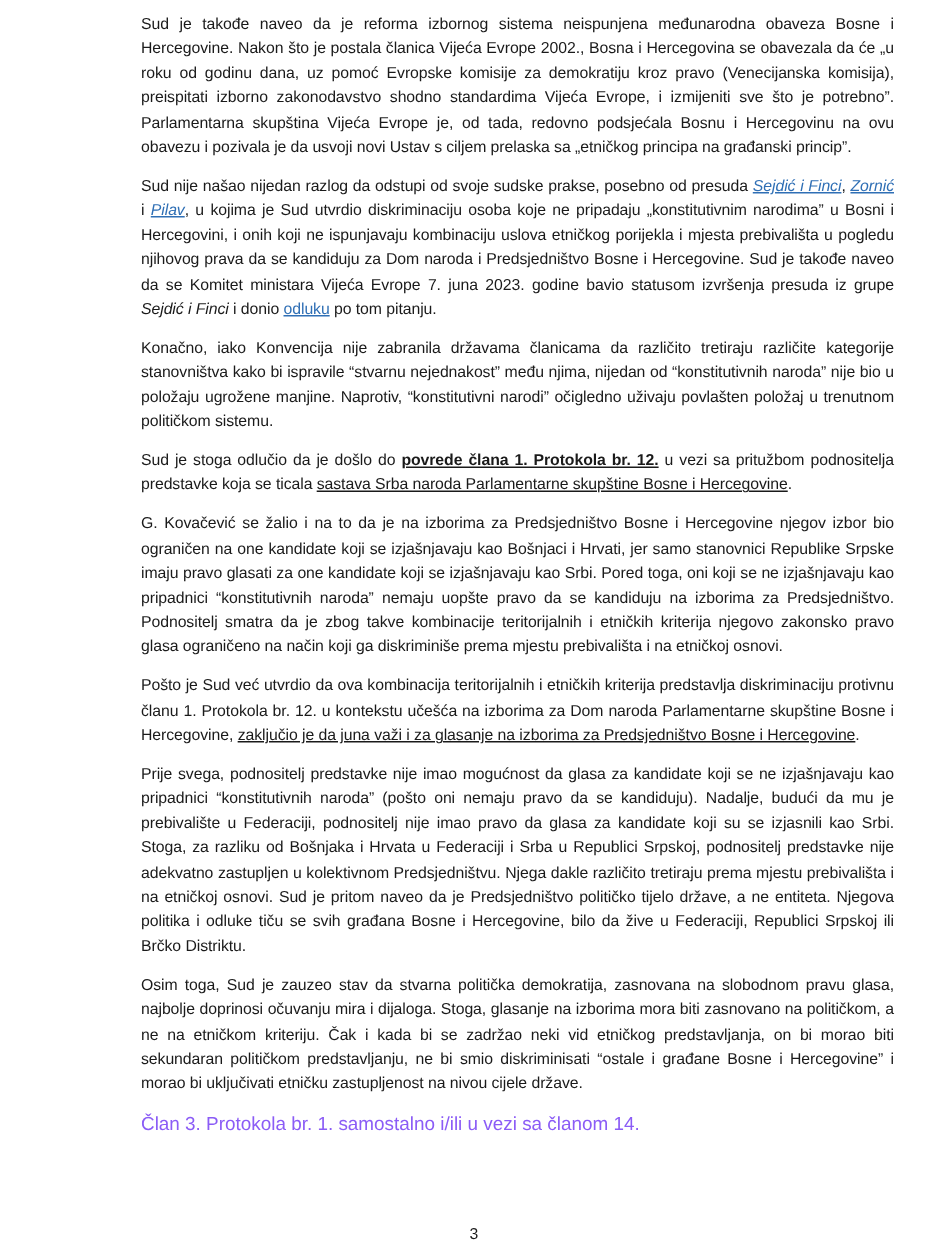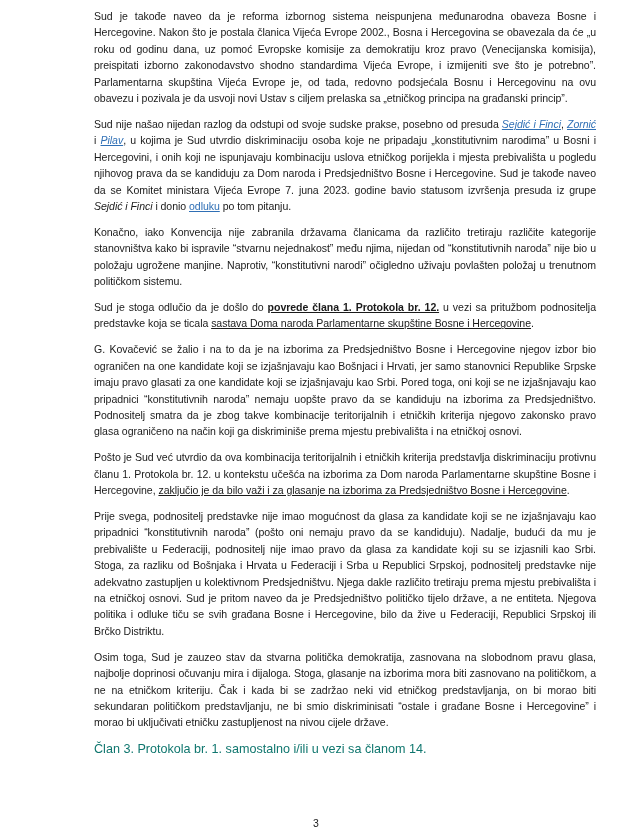--- a/index.html
+++ b/index.html
@@ -35,21 +35,21 @@
     }
     a.link.italic { font-style: italic; }
     .u { text-decoration: underline; }
     .it { font-style: italic; }
     .b { font-weight: bold; text-decoration: underline; }
     h2.section-heading {
       margin: 4px 0 9px 0;
       font-size: 12.6px;
       line-height: 18px;
       font-weight: normal;
-      color: #0f766e;
+      color: #8b5cf6;
     }
     .page-number {
       position: absolute;
       left: 0;
       width: 632px;
       top: 817px;
       text-align: center;
       font-size: 10.5px;
       color: #1a1a1a;
     }
@@ -58,25 +58,25 @@
 <body>
 
 <div class="page">
 
   <p class="para">Sud je takođe naveo da je reforma izbornog sistema neispunjena međunarodna obaveza Bosne i Hercegovine. Nakon što je postala članica Vijeća Evrope 2002., Bosna i Hercegovina se obavezala da će „u roku od godinu dana, uz pomoć Evropske komisije za demokratiju kroz pravo (Venecijanska komisija), preispitati izborno zakonodavstvo shodno standardima Vijeća Evrope, i izmijeniti sve što je potrebno”. Parlamentarna skupština Vijeća Evrope je, od tada, redovno podsjećala Bosnu i Hercegovinu na ovu obavezu i pozivala je da usvoji novi Ustav s ciljem prelaska sa „etničkog principa na građanski princip”.</p>
 
   <p class="para"><span>Sud nije našao nijedan razlog da odstupi od svoje sudske prakse, posebno od presuda </span><a class="link italic" href="#">Sejdić i Finci</a><span>, </span><a class="link italic" href="#">Zornić</a><span> i </span><a class="link italic" href="#">Pilav</a><span>, u kojima je Sud utvrdio diskriminaciju osoba koje ne pripadaju „konstitutivnim narodima” u Bosni i Hercegovini, i onih koji ne ispunjavaju kombinaciju uslova etničkog porijekla i mjesta prebivališta u pogledu njihovog prava da se kandiduju za Dom naroda i Predsjedništvo Bosne i Hercegovine. Sud je takođe naveo da se Komitet ministara Vijeća Evrope 7. juna 2023. godine bavio statusom izvršenja presuda iz grupe </span><span class="it">Sejdić i Finci</span><span> i donio </span><a class="link" href="#">odluku</a><span> po tom pitanju.</span></p>
 
   <p class="para">Konačno, iako Konvencija nije zabranila državama članicama da različito tretiraju različite kategorije stanovništva kako bi ispravile “stvarnu nejednakost” među njima, nijedan od “konstitutivnih naroda” nije bio u položaju ugrožene manjine. Naprotiv, “konstitutivni narodi” očigledno uživaju povlašten položaj u trenutnom političkom sistemu.</p>
 
-  <p class="para"><span>Sud je stoga odlučio da je došlo do </span><span class="b">povrede člana 1. Protokola br. 12.</span><span> u vezi sa pritužbom podnositelja predstavke koja se ticala </span><span class="u">sastava Doma naroda Parlamentarne skupštine Bosne i Hercegovine</span><span>.</span></p>
+  <p class="para"><span>Sud je stoga odlučio da je došlo do </span><span class="b">povrede člana 1. Protokola br. 12.</span><span> u vezi sa pritužbom podnositelja predstavke koja se ticala </span><span class="u">sastava Srba naroda Parlamentarne skupštine Bosne i Hercegovine</span><span>.</span></p>
 
   <p class="para">G. Kovačević se žalio i na to da je na izborima za Predsjedništvo Bosne i Hercegovine njegov izbor bio ograničen na one kandidate koji se izjašnjavaju kao Bošnjaci i Hrvati, jer samo stanovnici Republike Srpske imaju pravo glasati za one kandidate koji se izjašnjavaju kao Srbi. Pored toga, oni koji se ne izjašnjavaju kao pripadnici “konstitutivnih naroda” nemaju uopšte pravo da se kandiduju na izborima za Predsjedništvo. Podnositelj smatra da je zbog takve kombinacije teritorijalnih i etničkih kriterija njegovo zakonsko pravo glasa ograničeno na način koji ga diskriminiše prema mjestu prebivališta i na etničkoj osnovi.</p>
 
-  <p class="para"><span>Pošto je Sud već utvrdio da ova kombinacija teritorijalnih i etničkih kriterija predstavlja diskriminaciju protivnu članu 1. Protokola br. 12. u kontekstu učešća na izborima za Dom naroda Parlamentarne skupštine Bosne i Hercegovine, </span><span class="u">zaključio je da bilo važi i za glasanje na izborima za Predsjedništvo Bosne i Hercegovine</span><span>.</span></p>
+  <p class="para"><span>Pošto je Sud već utvrdio da ova kombinacija teritorijalnih i etničkih kriterija predstavlja diskriminaciju protivnu članu 1. Protokola br. 12. u kontekstu učešća na izborima za Dom naroda Parlamentarne skupštine Bosne i Hercegovine, </span><span class="u">zaključio je da juna važi i za glasanje na izborima za Predsjedništvo Bosne i Hercegovine</span><span>.</span></p>
 
   <p class="para">Prije svega, podnositelj predstavke nije imao mogućnost da glasa za kandidate koji se ne izjašnjavaju kao pripadnici “konstitutivnih naroda” (pošto oni nemaju pravo da se kandiduju). Nadalje, budući da mu je prebivalište u Federaciji, podnositelj nije imao pravo da glasa za kandidate koji su se izjasnili kao Srbi. Stoga, za razliku od Bošnjaka i Hrvata u Federaciji i Srba u Republici Srpskoj, podnositelj predstavke nije adekvatno zastupljen u kolektivnom Predsjedništvu. Njega dakle različito tretiraju prema mjestu prebivališta i na etničkoj osnovi. Sud je pritom naveo da je Predsjedništvo političko tijelo države, a ne entiteta. Njegova politika i odluke tiču se svih građana Bosne i Hercegovine, bilo da žive u Federaciji, Republici Srpskoj ili Brčko Distriktu.</p>
 
   <p class="para">Osim toga, Sud je zauzeo stav da stvarna politička demokratija, zasnovana na slobodnom pravu glasa, najbolje doprinosi očuvanju mira i dijaloga. Stoga, glasanje na izborima mora biti zasnovano na političkom, a ne na etničkom kriteriju. Čak i kada bi se zadržao neki vid etničkog predstavljanja, on bi morao biti sekundaran političkom predstavljanju, ne bi smio diskriminisati “ostale i građane Bosne i Hercegovine” i morao bi uključivati etničku zastupljenost na nivou cijele države.</p>
 
   <h2 class="section-heading">Član 3. Protokola br. 1. samostalno i/ili u vezi sa članom 14.</h2>
 
 
 </div>
 

